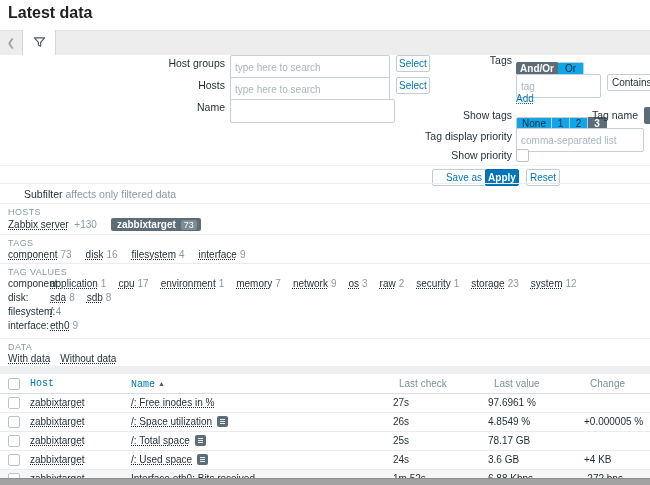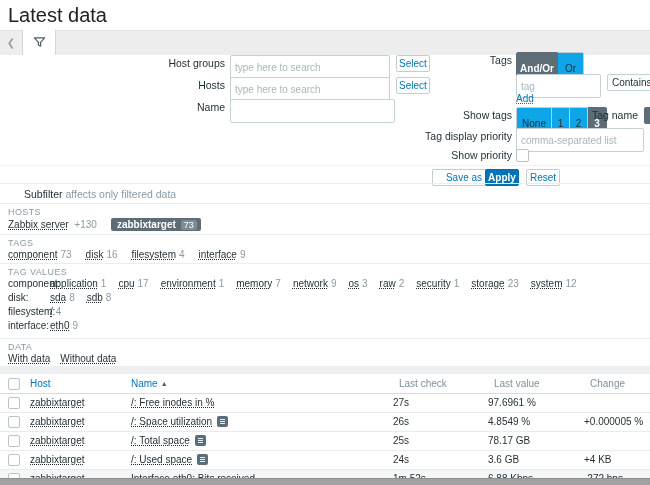--- a/index.html
+++ b/index.html
@@ -2,34 +2,34 @@
 <html><head>
 <meta charset="utf-8">
 <style>
   html,body{margin:0;padding:0;}
   body{
     width:650px;height:485px;overflow:hidden;position:relative;
     background:#fff;color:#1f2c33;
     font-family:"Liberation Sans",sans-serif;font-size:10px;
   }
   .abs{position:absolute;}
-  .page-title{left:8px;top:4px;font-size:20px;font-weight:normal;color:#222;}
+  .page-title{left:8px;top:4px;font-size:16px;font-weight:bold;color:#222;}
   
   .tabbar{left:0;top:30px;width:650px;height:25px;background:#ededed;border-top:1px solid #e3e3e3;box-sizing:border-box;}
   .tab-chevron{left:0;top:30px;width:22px;height:25px;display:flex;align-items:center;justify-content:center;color:#97a2a8;font-size:10px;cursor:pointer;}
   .tab-active{left:22px;top:30px;width:34px;height:25px;background:#fff;border-left:1px solid #d6d6d6;border-right:1px solid #d6d6d6;box-sizing:border-box;display:flex;align-items:center;justify-content:center;cursor:pointer;}
   
   .flabel{font-size:10.5px;line-height:17px;text-align:right;color:#1f2c33;}
   .lbl-left{left:60px;width:165px;}
   .lbl-right{left:380px;width:132px;}
   .inp{position:absolute;border:1px solid #c6d1d6;border-radius:2px;background:#fff;font-family:inherit;font-size:10px;color:#1f2c33;padding:11px 4px;height:17px;box-sizing:border-box;outline:none;}
   .inp::placeholder{color:#a9b6bc;opacity:1;}
   .btn{position:absolute;display:flex;align-items:center;justify-content:center;border:1px solid #c2cdd1;border-radius:2px;background:#fff;color:#0275b8;font-size:10px;height:17px;box-sizing:border-box;cursor:pointer;}
   .btn.primary{background:#0275b8;border-color:#026ba8;color:#fff;font-weight:bold;}
-  .seg{position:absolute;display:flex;height:33px;}
+  .seg{position:absolute;display:flex;height:33px;align-items:center;}
   .seg span{display:flex;align-items:center;justify-content:center;border:1px solid #c2cdd1;border-left:none;background:#0ea5e9;color:#1f2c33;font-size:10px;box-sizing:border-box;cursor:pointer;}
   .seg span:first-child{border-left:1px solid #c2cdd1;border-radius:2px 0 0 2px;}
   .seg span:last-child{border-radius:0 2px 2px 0;}
   .seg span.sel{background:#5c6d78;border-color:#5c6d78;color:#fff;font-weight:bold;}
   .select-box{position:absolute;border:1px solid #c6d1d6;border-radius:2px;background:#fff;height:17px;box-sizing:border-box;display:flex;align-items:center;padding:0 4px;font-size:10px;color:#1f2c33;cursor:pointer;}
   .link-blue{color:#0275b8;text-decoration:underline;text-decoration-style:dotted;cursor:pointer;font-size:10px;}
   .ckb{position:absolute;width:12px;height:12px;border:1px solid #b9c4c9;border-radius:2px;background:#fff;box-sizing:border-box;cursor:pointer;}
   .ckb.big{width:13px;height:13px;}
   
   .hline{position:absolute;left:0;width:650px;border-top:1px solid #e9edef;}
@@ -41,21 +41,21 @@
   .chip{background:#5c6d78;color:#fff;border-radius:2px;padding:1px 4px 1px 6px;display:inline-flex;align-items:center;font-weight:bold;cursor:pointer;}
   .chip .cnt2{background:#7d8b93;color:#fff;border-radius:2px;padding:0 3px;margin-left:5px;font-size:9px;font-weight:normal;}
   .tv-label{position:absolute;left:8px;font-size:10px;color:#1f2c33;}
   .tv-items{display:flex;}
   .tv-items .sf-item{margin-right:12px;}
   .subfilter-note{color:#8a9aa5;}
   
   .gray-band{position:absolute;left:0;top:366px;width:650px;height:8px;background:#edeff0;}
   .thead{position:absolute;left:0;top:374px;width:650px;height:20px;border-bottom:1px solid #d6dcdf;box-sizing:border-box;background:#fff;}
   .th{position:absolute;top:4px;font-size:10px;}
-  .th-link{color:#0275b8;cursor:pointer;}
+  .th-link{color:#0275b8;cursor:pointer;font-family:Liberation Mono, monospace;}
   .th-gray{color:#7d919c;margin-left:6px;}
   .sort-arrow{font-size:7px;color:#4f5d65;margin-left:3px;vertical-align:1px;}
   .trow{position:absolute;left:0;width:650px;height:19px;border-bottom:1px solid #e9ebec;box-sizing:border-box;background:#fff;}
   .trow.alt{background:#f4f6f7;}
   .cell{position:absolute;top:3px;font-size:10px;white-space:nowrap;}
   .c-host{left:30px;} .c-name{left:131px;} .c-check{left:393px;} .c-val{left:488px;} .c-chg{left:584px;}
   .cell-link{color:#1f2c33;text-decoration:underline;text-decoration-style:dotted;cursor:pointer;}
   .row-ckb{top:3px;left:8px;}
   .desc-icon{display:inline-block;width:11px;height:11px;border-radius:2px;margin-left:5px;vertical-align:-2px;
     background-color:#5c6d78;

